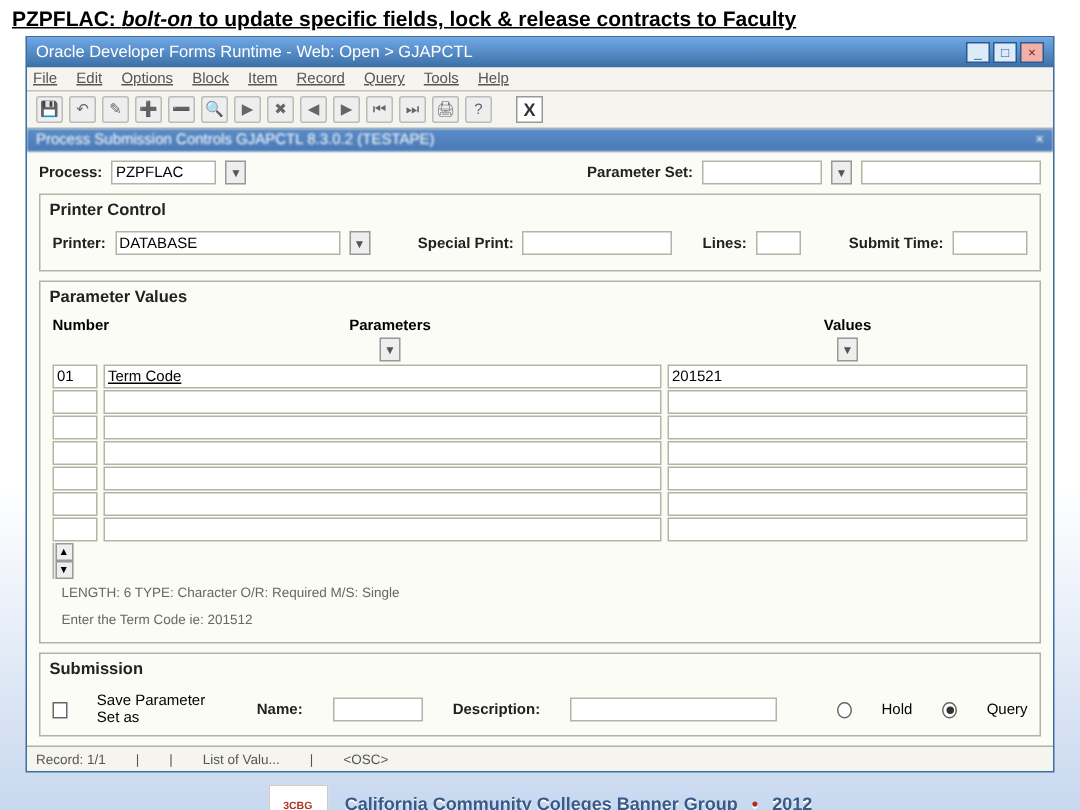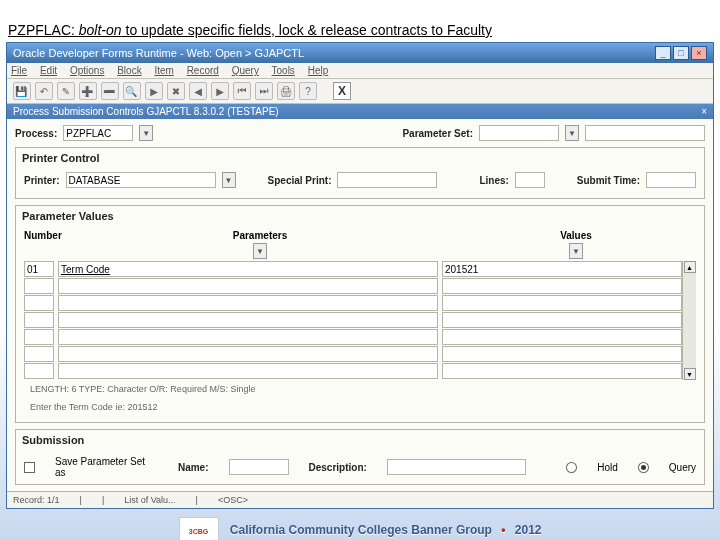--- a/index.html
+++ b/index.html
@@ -1,19 +1,19 @@
 <!DOCTYPE html>
 <html><head>
 <meta charset="utf-8">
 <style>
   * { box-sizing: border-box; margin: 0; padding: 0; }
   body { font-family: Arial, sans-serif; font-size: 11px; background: linear-gradient(#fff 60%, #c8d8ef); width: 720px; height: 540px; overflow: hidden; }
-  .slide-title { font-size: 14px; font-weight: normal; text-decoration: underline; padding: 4px 8px; margin-top: 18px; }
+  .slide-title { font-size: 14px; font-weight: bold; text-decoration: underline; padding: 4px 8px; }
   .slide-title .em { font-style: italic; }
-  .window { border: 1px solid #3b6ea5; margin: 0 6px; background: #e8e8e0; }
+  .window { border: 1px solid #3b6ea5; margin: 0 17px; background: #e8e8e0; }
   .titlebar { background: linear-gradient(#6fa8e6, #3b6ea5); color: #fff; font-size: 11px; padding: 3px 6px; display: flex; align-items: center; justify-content: space-between; }
   .titlebar-right { display: flex; gap: 2px; }
   .tb-btn { width: 16px; height: 14px; background: #ddeaf7; border: 1px solid #2a5a8f; color: #2a5a8f; font-size: 9px; display:flex; align-items:center; justify-content:center; cursor:pointer;}
   .tb-btn.close { background:#f2b0a8; color:#7a2a22; }
   .menubar { background: #f5f4ee; border-bottom: 1px solid #c4c2b6; padding: 2px 4px; font-size: 10px; color:#555; filter: blur(0.4px); }
   .menubar span { margin-right: 10px; text-decoration: underline; cursor:pointer;}
   .toolbar { background:#f5f4ee; border-bottom:1px solid #c4c2b6; padding:3px 6px; display:flex; gap:4px; align-items:center; }
   .tb-icon { width:18px; height:18px; background:#eee; border:1px solid #bbb; border-radius:2px; display:flex; align-items:center; justify-content:center; font-size:10px; color:#666;}
   .tb-x { margin-left: 12px; font-weight:bold; font-size:12px; color:#333; border:1px solid #999; width:18px; height:18px; display:flex; align-items:center; justify-content:center; background:#fff;}
   .inner-title { background: linear-gradient(#5a8cc7,#4a7ab5); color:#fff; font-size:10px; padding:2px 6px; filter: blur(0.6px); display:flex; justify-content:space-between;}
@@ -34,21 +34,21 @@
   .sub-row { display:flex; align-items:center; gap:20px; font-size:10px; padding:6px 8px;}
   .chk { width:11px; height:11px; border:1px solid #666; background:#fff; display:inline-block;}
   .radio { width:11px; height:11px; border:1px solid #666; border-radius:50%; background:#fff; display:inline-block; position:relative;}
   .radio.sel::after{ content:''; width:5px; height:5px; background:#333; border-radius:50%; position:absolute; left:2px; top:2px;}
   .statusbar { border-top:1px solid #b5b3a5; padding:3px 6px; font-size:9px; color:#555; display:flex; gap:20px; filter: blur(0.5px); background:#f5f4ee;}
   .footer { text-align:center; padding:8px 0 4px; font-size:12px; color:#3a5a8a; font-weight:bold; text-shadow:0 1px 0 #fff;}
   .footer-logo { display:inline-block; width:40px; height:28px; background:#fff; border:1px solid #ccc; margin-right:8px; vertical-align:middle; font-size:7px; color:#b03020; display:inline-flex; align-items:center; justify-content:center;}
   .footer-sep { color:#b03020; margin:0 6px;}
   .scroll { width:14px; background:#e8e8e0; border-left:1px solid #b5b3a5; display:flex; flex-direction:column; justify-content:space-between; align-items:center;}
   .scroll-btn{ width:12px; height:12px; border:1px solid #999; background:#eee; font-size:7px; display:flex; align-items:center; justify-content:center;}
-  .param-wrap{ display:flex;}
+  .param-wrap{ display:flex;flex-direction:column;}
   .param-grid{ flex:1;}
 </style>
 </head>
 <body>
 
 <div class="slide-title">
   <span>PZPFLAC: </span><span class="em">bolt-on</span><span> to update specific fields, lock &amp; release contracts to Faculty</span>
 </div>
 
 <div class="window">

